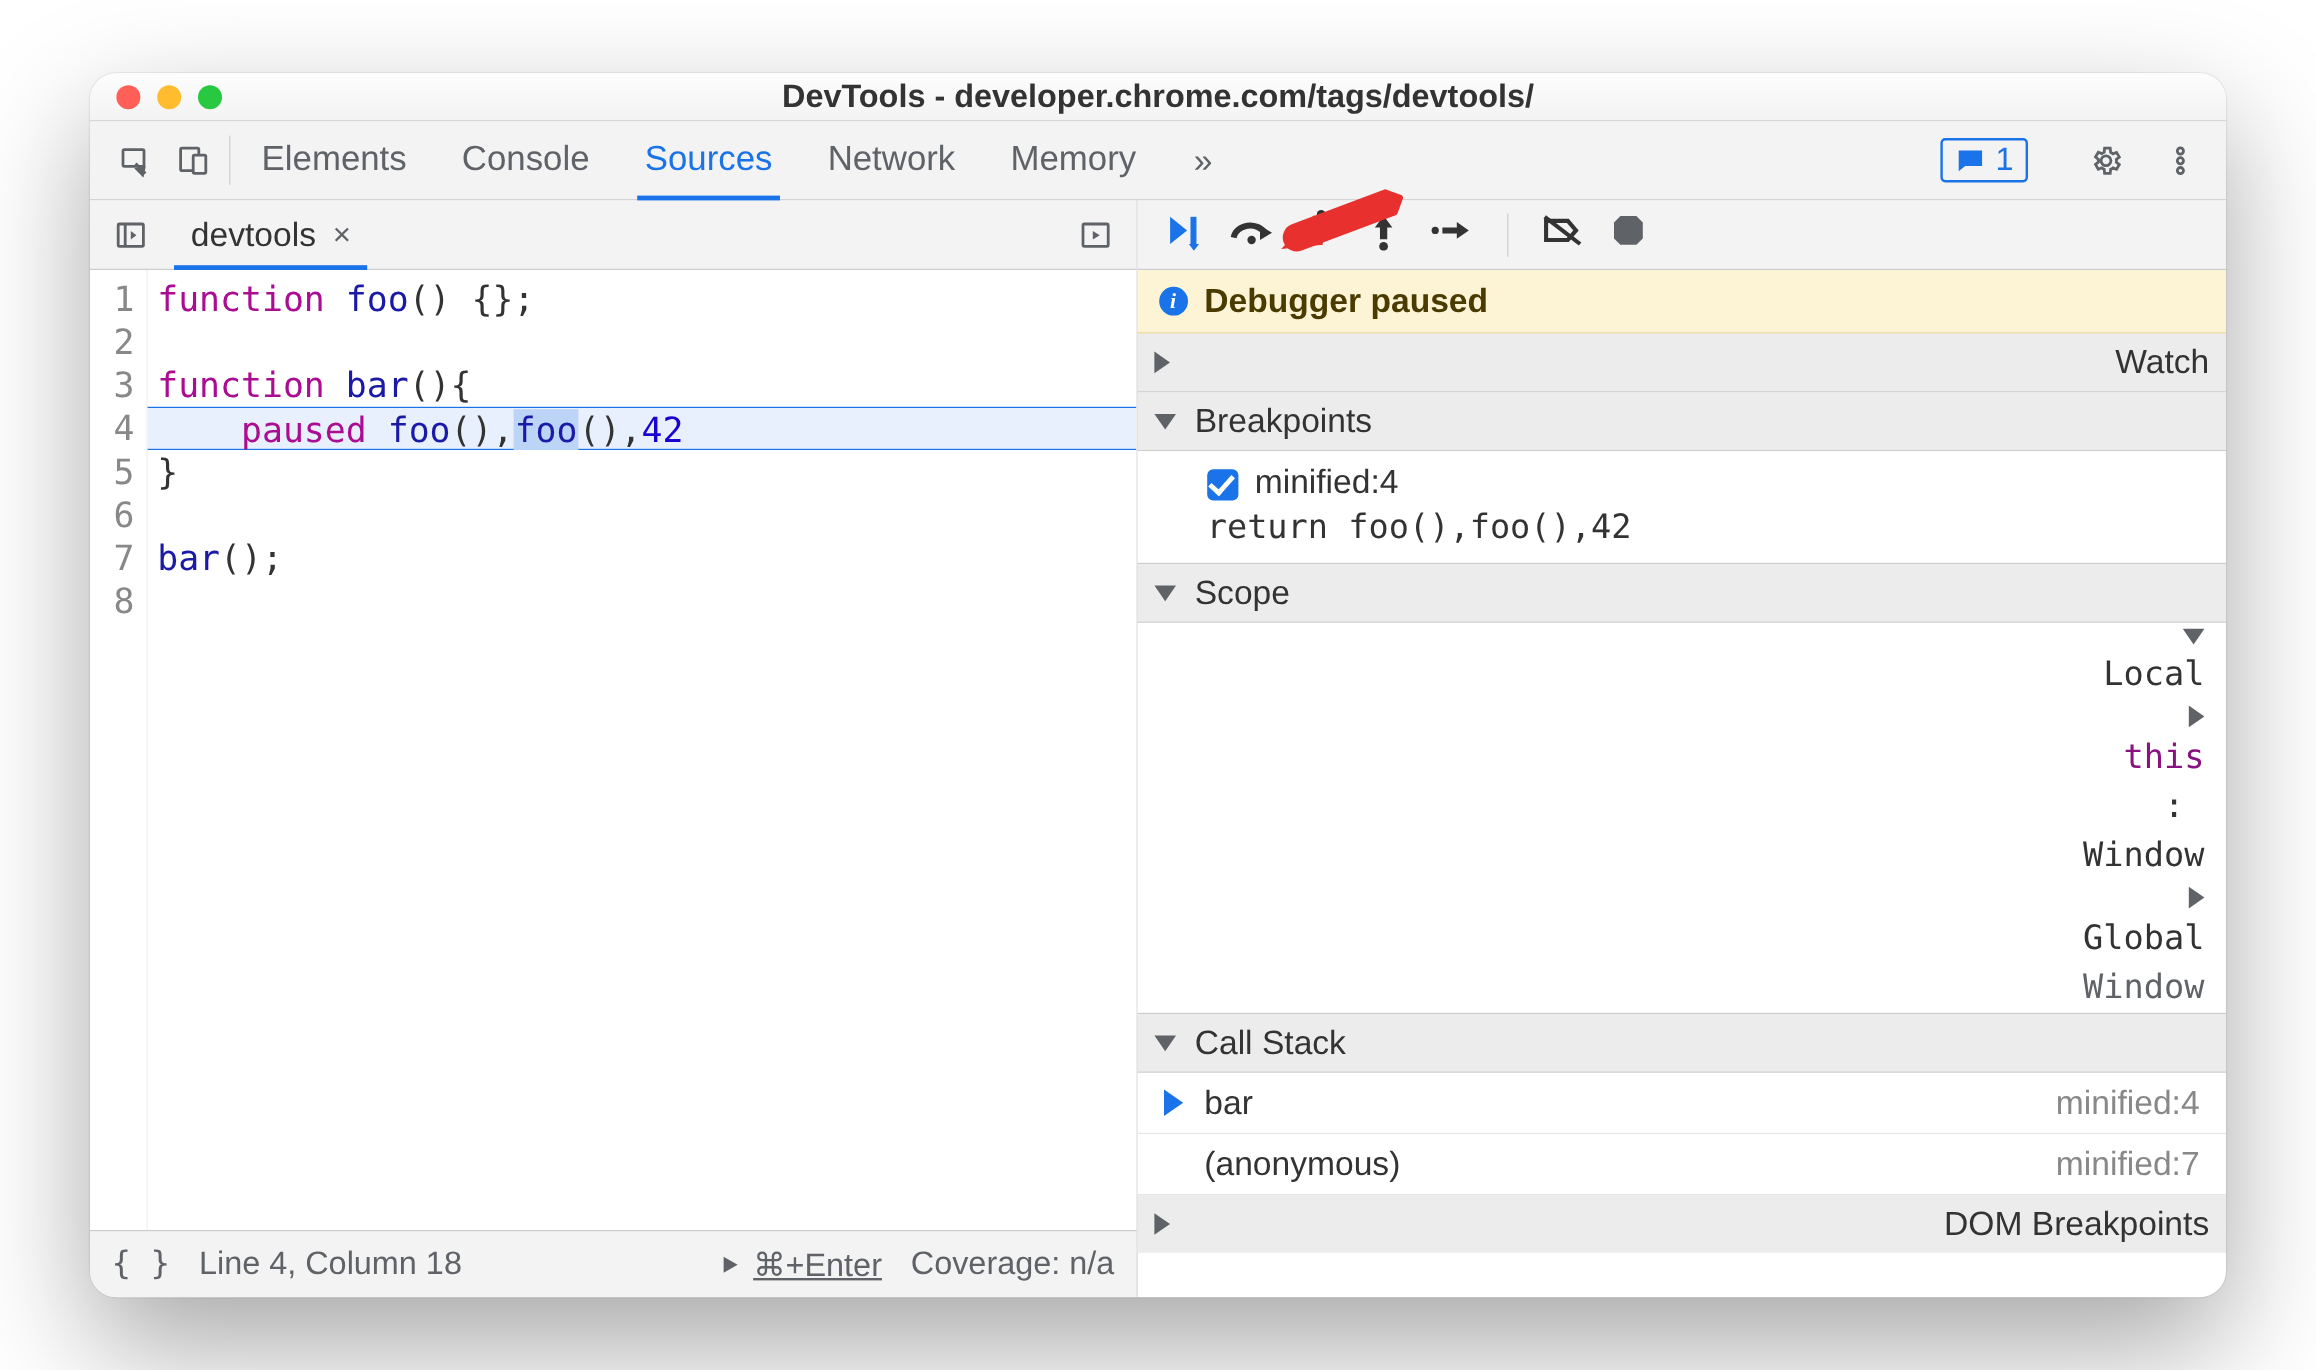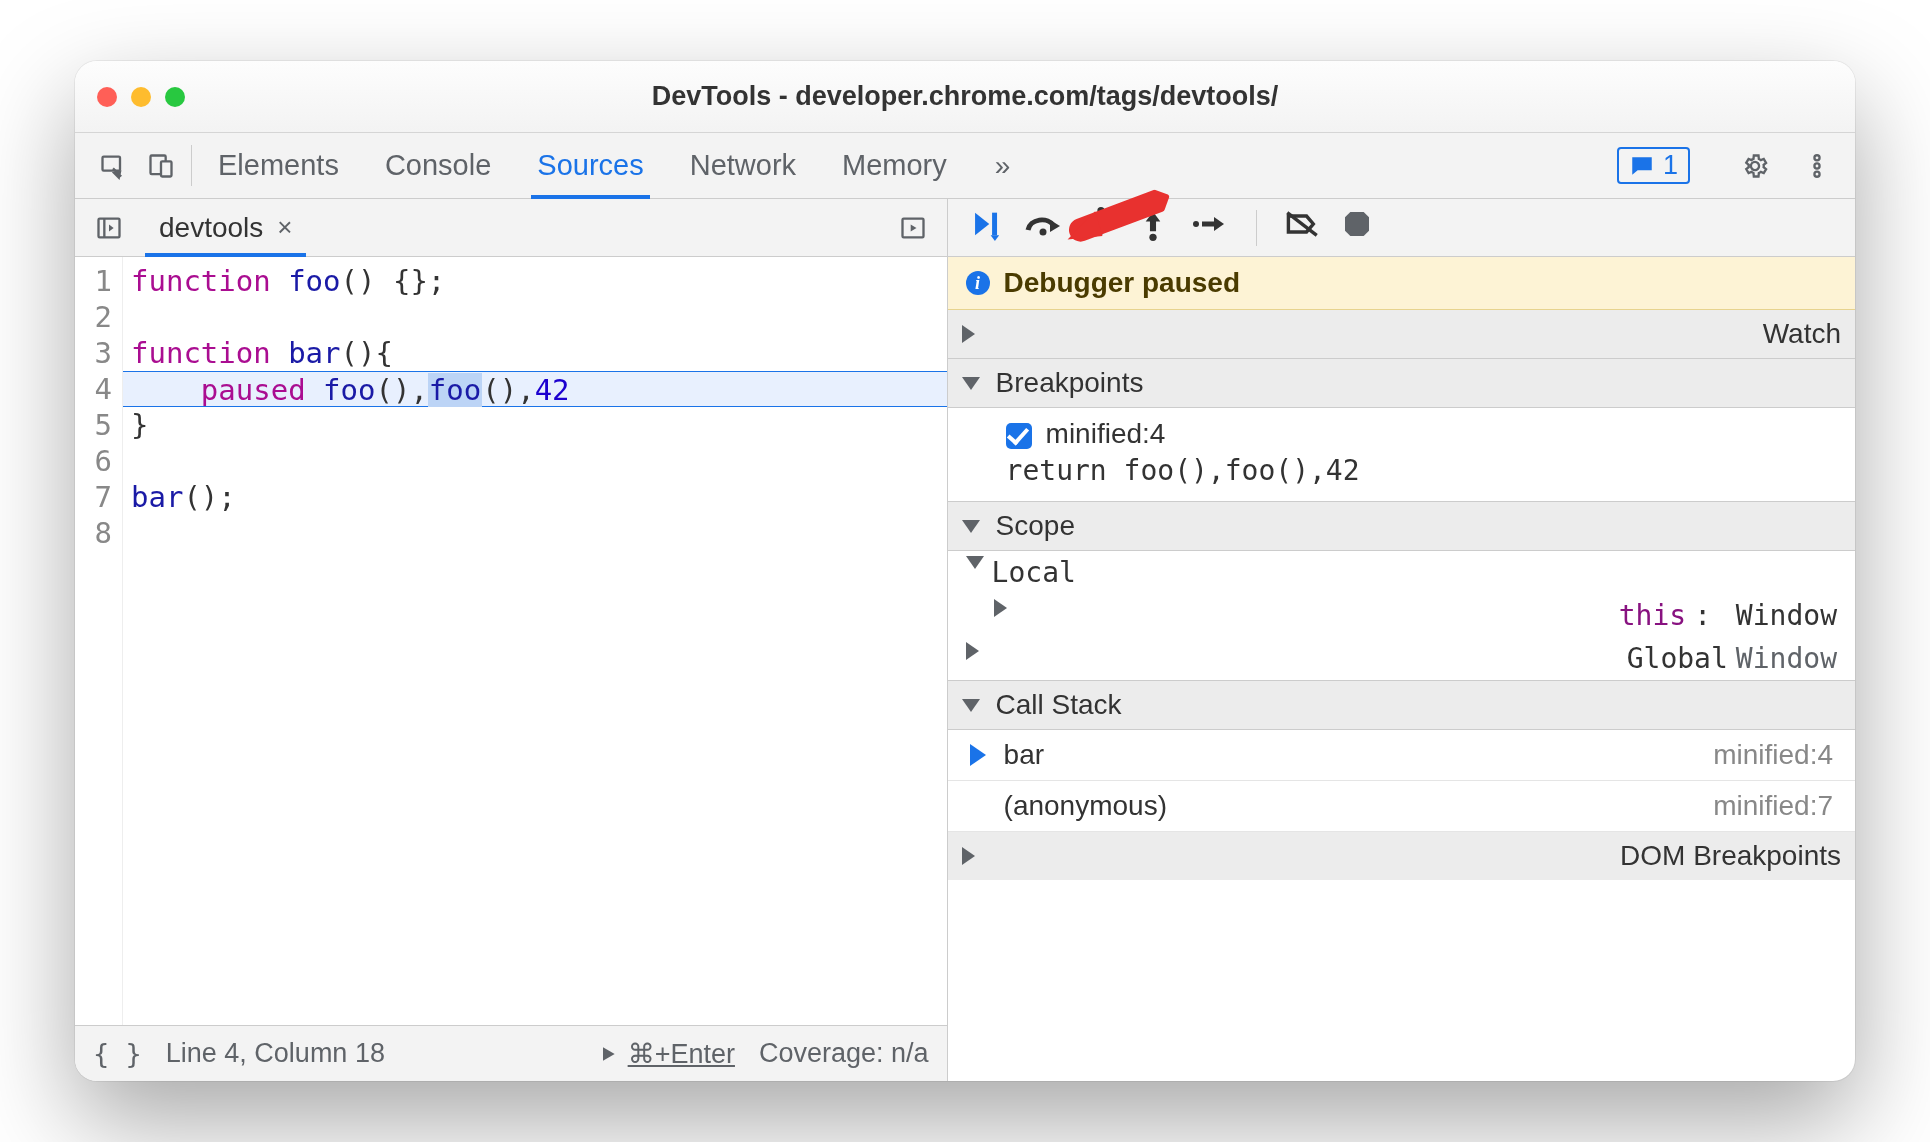--- a/index.html
+++ b/index.html
@@ -13,21 +13,21 @@
     box-shadow: 0 40px 100px rgba(0,0,0,0.35), 0 0 0 1px rgba(0,0,0,0.06);
     overflow: hidden;
     display: flex;
     flex-direction: column;
     font-size: 27px;
     color: #333;
   }
 
   
   .titlebar {
-    height: 72px;
+    height: 40px;
     flex-shrink: 0;
     display: flex;
     align-items: center;
     position: relative;
     background: linear-gradient(#fdfdfd,#f3f3f3);
     border-bottom: 1px solid #d5d5d5;
   }
   .traffic { display:flex; gap:14px; padding-left:22px; }
   .dot { width:20px; height:20px; border-radius:50%; }
   .dot.red { background:#ff5f57; }
@@ -145,21 +145,21 @@
   .chk {
     width:26px; height:26px; background:#1a73e8; border-radius:5px; display:inline-block;
     margin-right:14px; vertical-align:middle; position:relative;
   }
   .chk::after {
     content:""; position:absolute; left:6px; top:1px; width:8px; height:16px;
     border:solid #fff; border-width:0 4px 4px 0; transform:rotate(42deg);
   }
 
   .scope-body { background:#fff; border-bottom:1px solid #ccc; font-family:Menlo,Consolas,monospace; font-size:28px;}
-  .scope-body .srow { padding:5px 18px; display:flex; align-items:flex-start; gap:8px; }
+  .scope-body .srow { padding:5px 18px; display:flex; align-items:flex-end; gap:8px;flex-direction:column; }
   .scope-body .srow.lvl2 { padding-left:46px; }
   .scope-body .val-right { margin-left:auto; color:#5f6368;}
 
   .stack-body { background:#fff; }
   .stack-row {
     display:flex; align-items:center; padding:9px 22px; border-bottom:1px solid #e5e5e5;
     font-size:28px;
   }
   .stack-row .loc { margin-left:auto; color:#888;}
   .stack-row .arrow {

